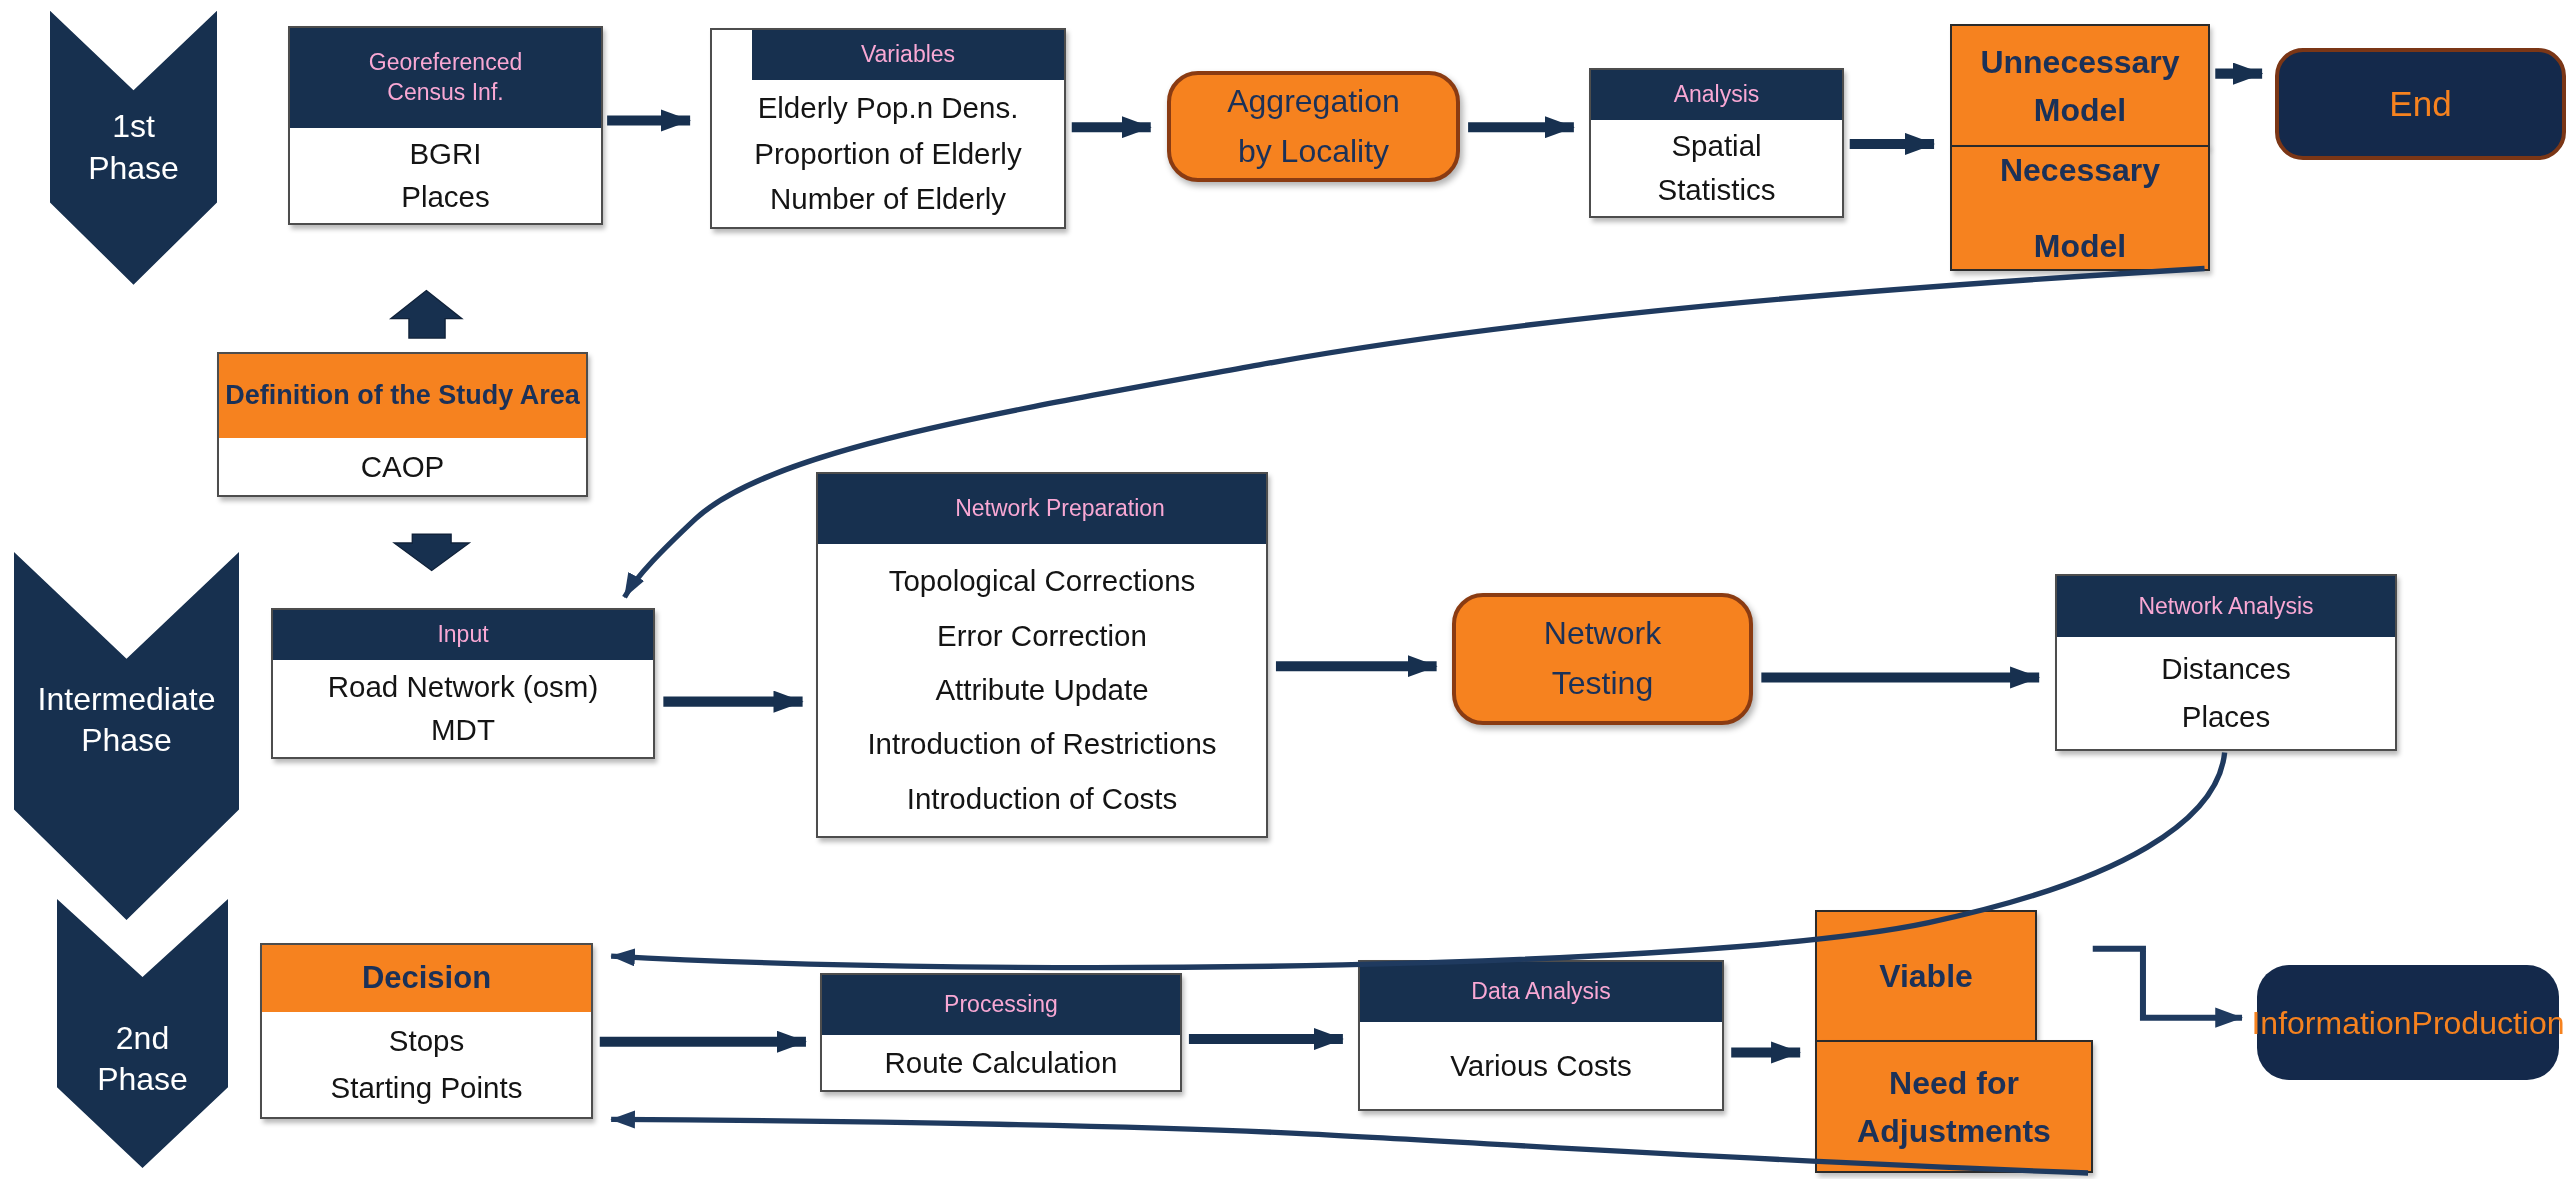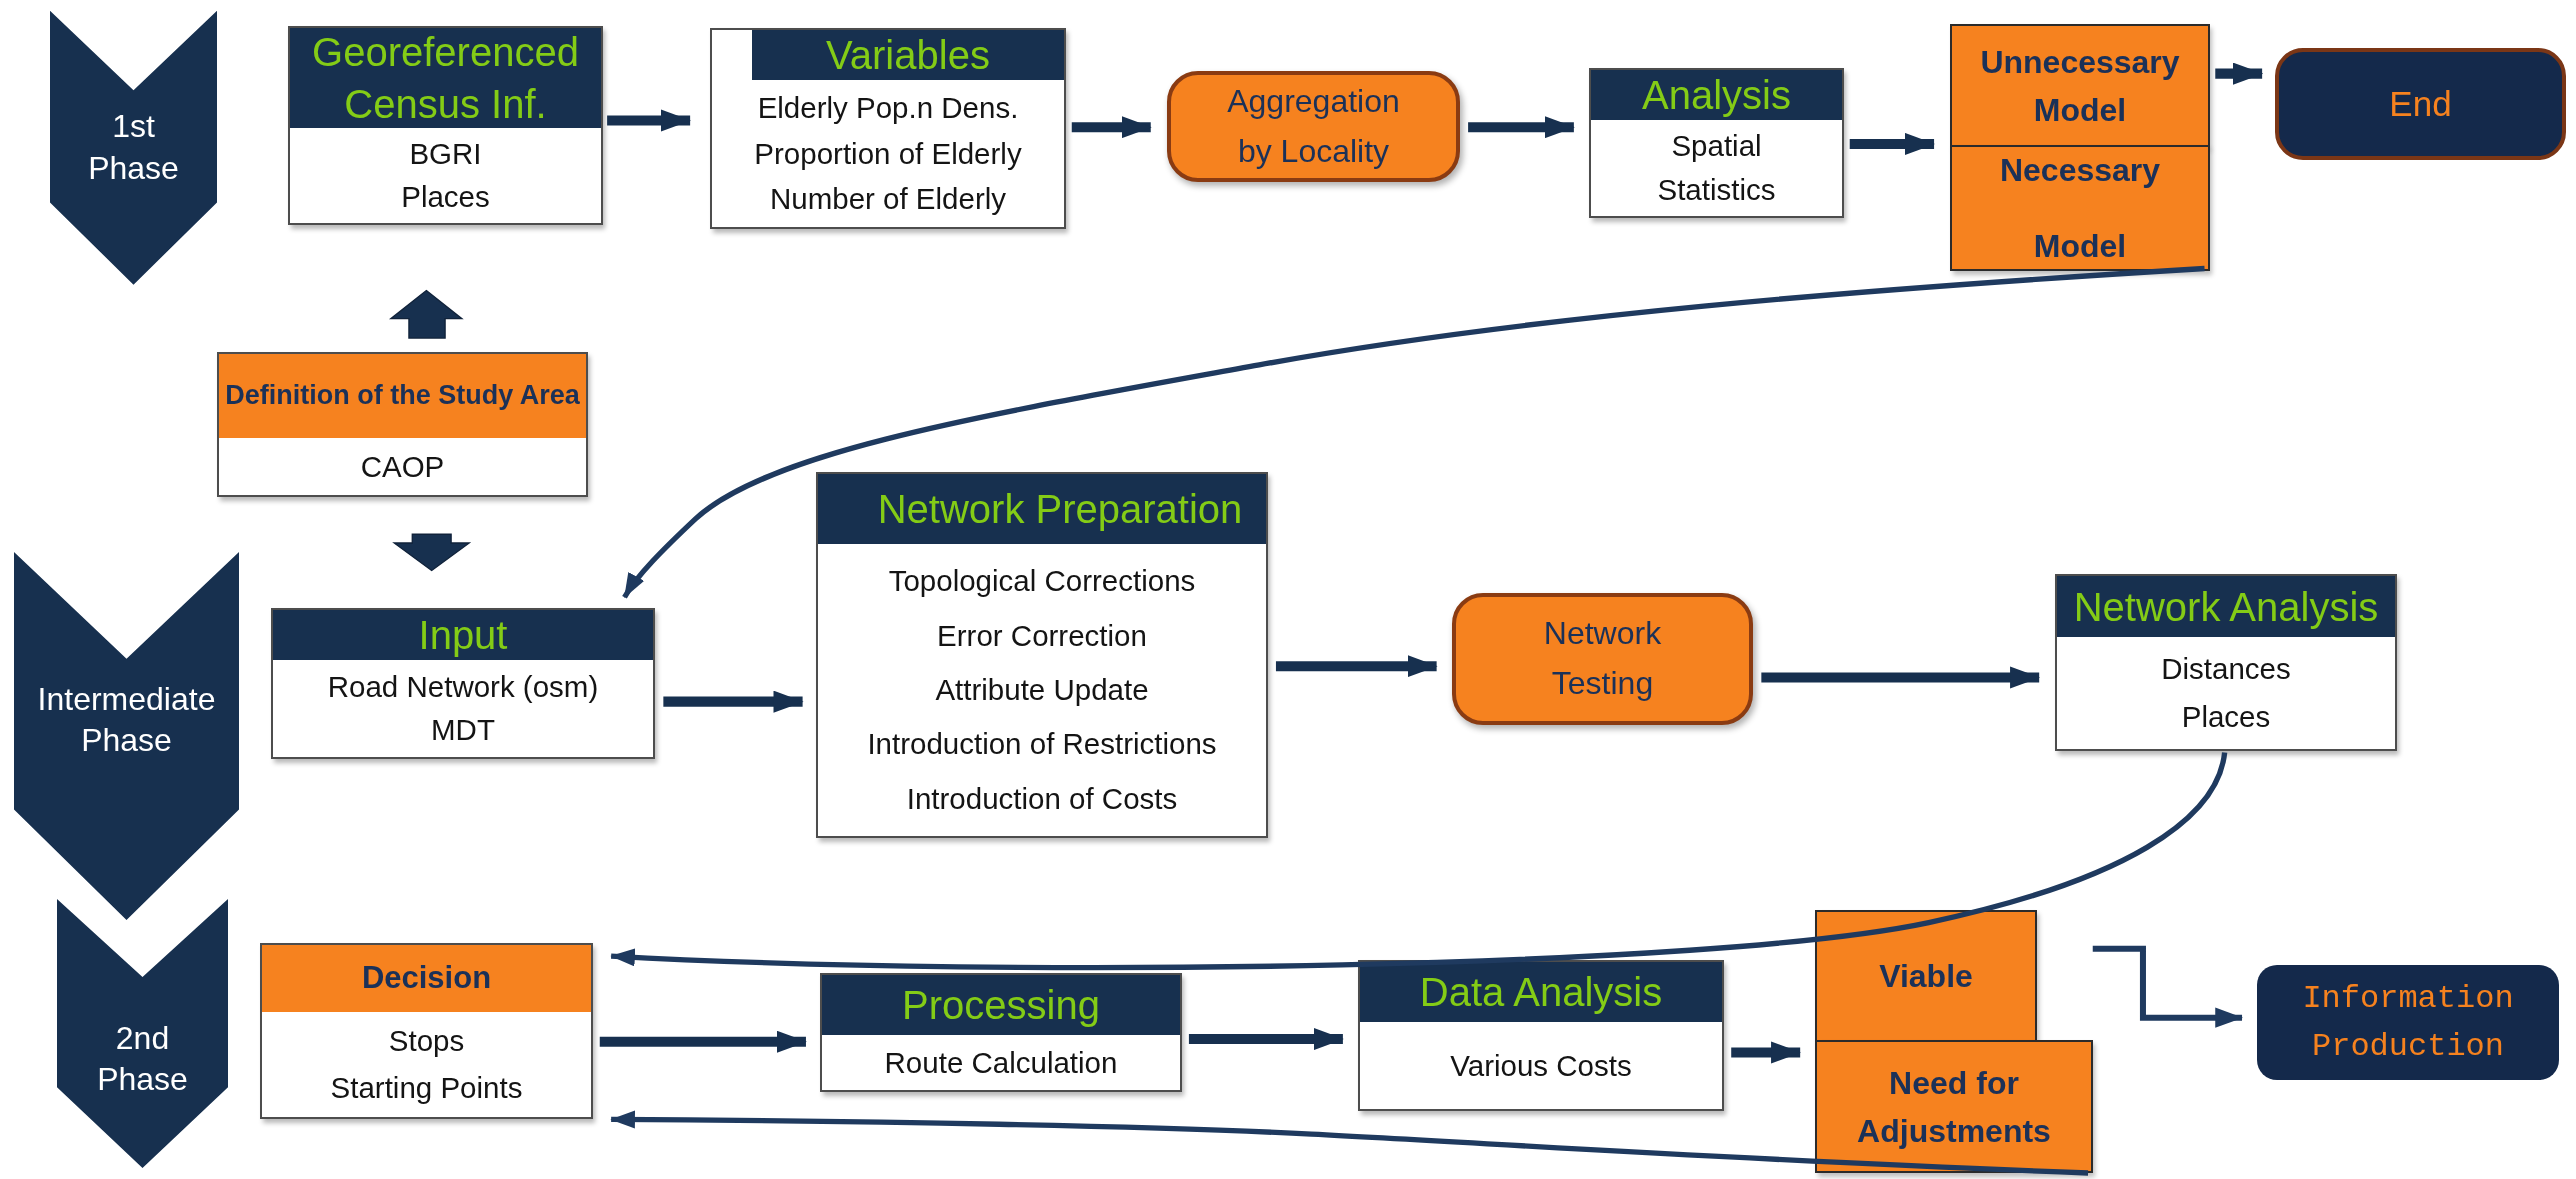--- a/index.html
+++ b/index.html
@@ -13,23 +13,23 @@
   
   .hbox{
     position:absolute;
     display:flex;flex-direction:column;
     background:#ffffff;
     border:2px solid #4d4d4d;
     box-sizing:border-box;
     box-shadow:2.7px 4px 4.7px rgba(0,0,0,.28);
   }
   .hbox-hdr{
-    background:#17304F;color:#84cc16;
+    background:#17304F;color:#f9a8d4;
     display:flex;flex-direction:column;align-items:center;justify-content:center;
-    font-size:40px;line-height:1.3;flex:0 0 auto;text-align:center;
+    font-size:23px;line-height:1.3;flex:0 0 auto;text-align:center;
   }
   .hbox-hdr span{display:block;}
   .hdr-orange{background:#F6821F;color:#1B3158;font-weight:700;font-size:27px;}
   .hbox-body{
     flex:1;display:flex;flex-direction:column;align-items:center;justify-content:space-evenly;
     color:#141414;font-size:29.5px;text-align:center;background:#ffffff;
   }
   
   .ocell{
     position:absolute;box-sizing:border-box;
@@ -50,23 +50,23 @@
   .opill span{display:block;}
   
   .endbox{
     position:absolute;box-sizing:border-box;
     background:#14294B;border:4.7px solid #7B3616;border-radius:28px;
     color:#F6821F;font-size:35px;
     display:flex;align-items:center;justify-content:center;text-align:center;margin-top:18px;
   }
   .infobox{
     position:absolute;box-sizing:border-box;
-    background:#14294B;border-radius:20px;
+    background:#14294B;border-radius:32px;
     color:#F6821F;font-size:32px;line-height:1.5;
-    display:flex;flex-direction:column;align-items:center;justify-content:center;text-align:center;font-family:Liberation Mono, monospace;
+    display:flex;flex-direction:row;align-items:center;justify-content:center;text-align:center;
   }
   .infobox span{display:block;}
   
   .chev{
     position:absolute;background:#17304F;color:#ffffff;
     clip-path:polygon(0 0,50% 29%,100% 0,100% 70%,50% 100%,0 70%);
     display:flex;align-items:center;justify-content:center;
     font-size:32px;line-height:1.3;text-align:center;
   }
   .chev span{display:block;}

